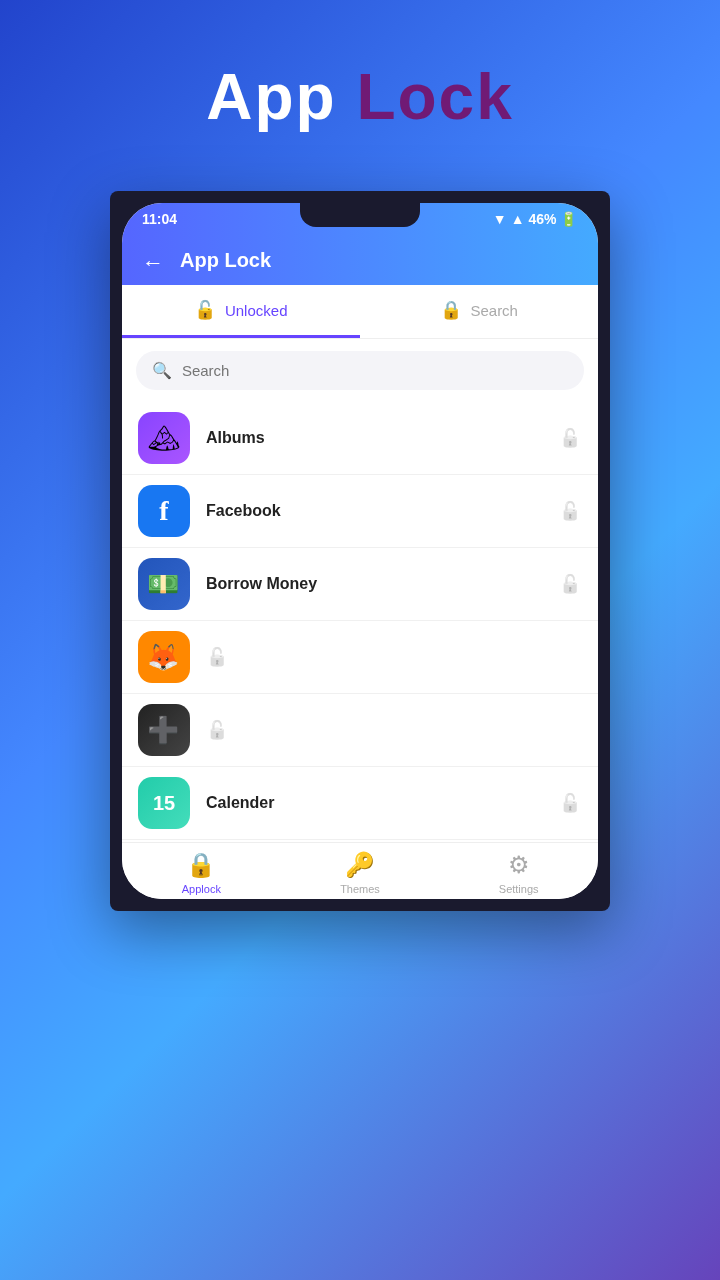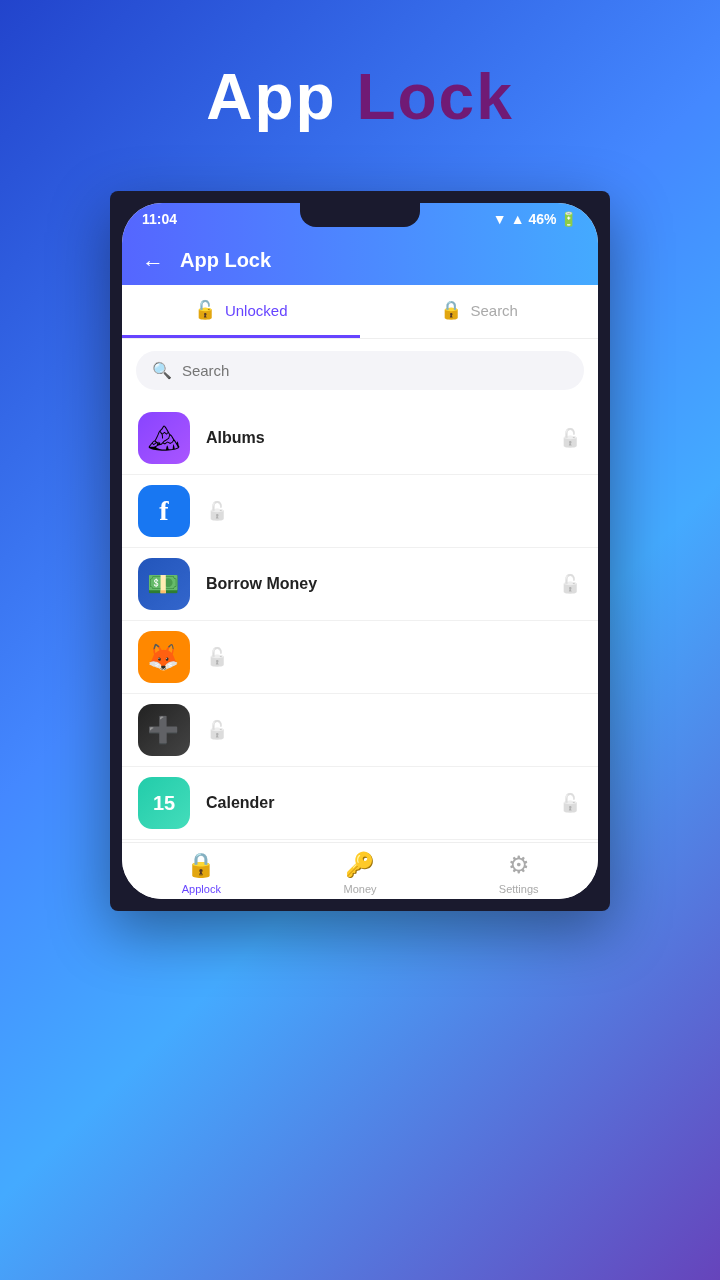--- a/index.html
+++ b/index.html
@@ -279,20 +279,21 @@
 
     <div class="app-list">
 
     <div class="app-item">
           <div class="app-icon-wrapper icon-albums">🏔</div>
           <span class="app-name">Albums</span>
           <span class="lock-icon" style="filter: grayscale(1) opacity(0.4);">🔓</span>
         </div>
         <div class="app-item">
           <div class="app-icon-wrapper icon-facebook" style="font-weight:800;color:white;font-size:28px;font-family:serif;">f</div>
+          <span class="app-name">Facebook</span>
           <span class="lock-icon" style="filter: grayscale(1) opacity(0.4);">🔓</span>
         </div>
         <div class="app-item">
           <div class="app-icon-wrapper icon-borrow">💵</div>
           <span class="app-name">Borrow Money</span>
           <span class="lock-icon" style="filter: grayscale(1) opacity(0.4);">🔓</span>
         </div>
         <div class="app-item">
           <div class="app-icon-wrapper icon-browser">🦊</div>
           <span class="lock-icon" style="filter: grayscale(1) opacity(0.4);">🔓</span>
@@ -308,21 +309,21 @@
         </div>
       </div>
 
     <div class="bottom-nav">
       <div class="nav-item active">
         <span class="nav-icon">🔒</span>
         <span>Applock</span>
       </div>
       <div class="nav-item">
         <span class="nav-icon">🔑</span>
-        <span>Money</span>
+        <span>Themes</span>
       </div>
       <div class="nav-item">
         <span class="nav-icon">⚙</span>
         <span>Settings</span>
       </div>
     </div>
 
   </div>
 </div>
 

